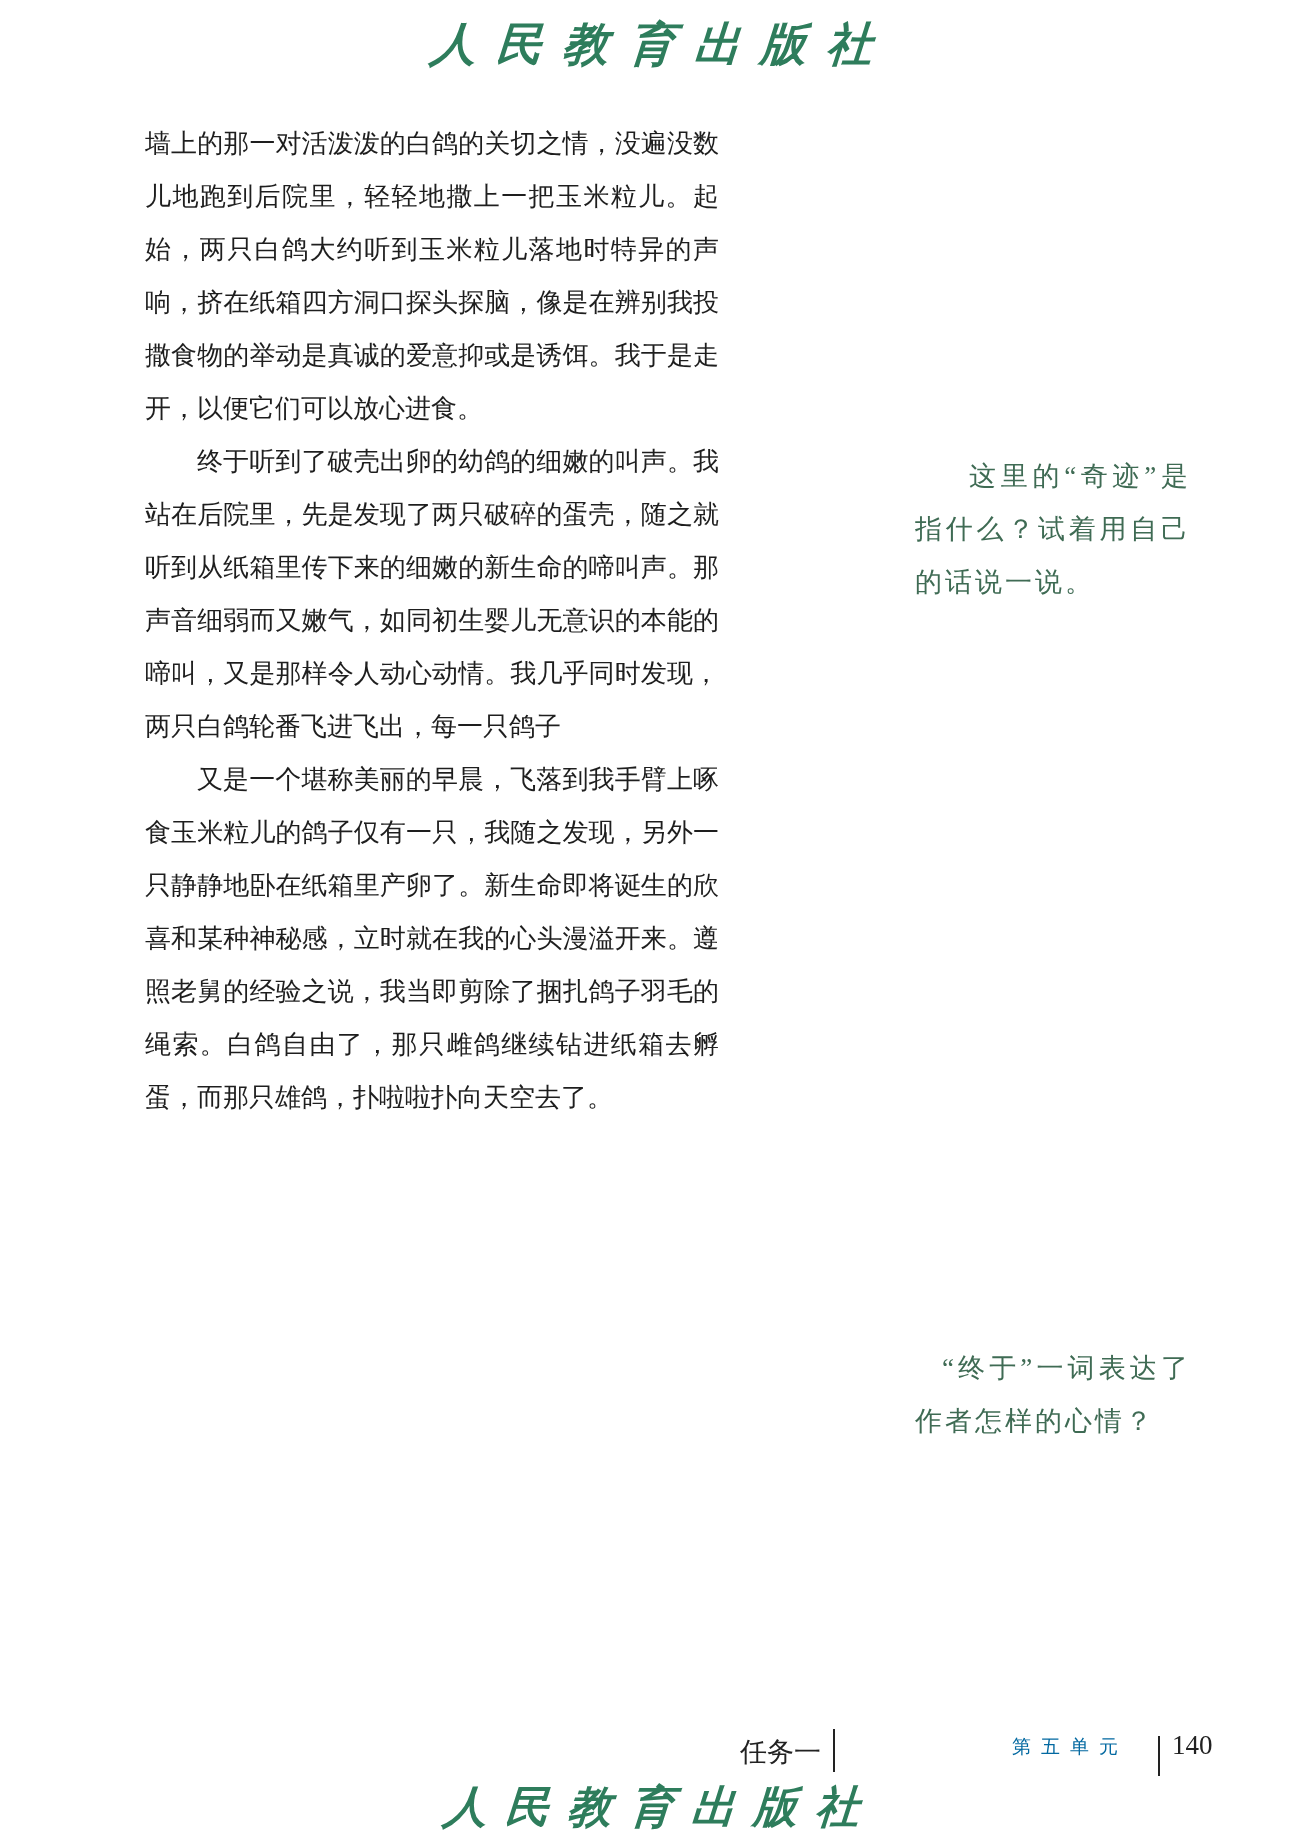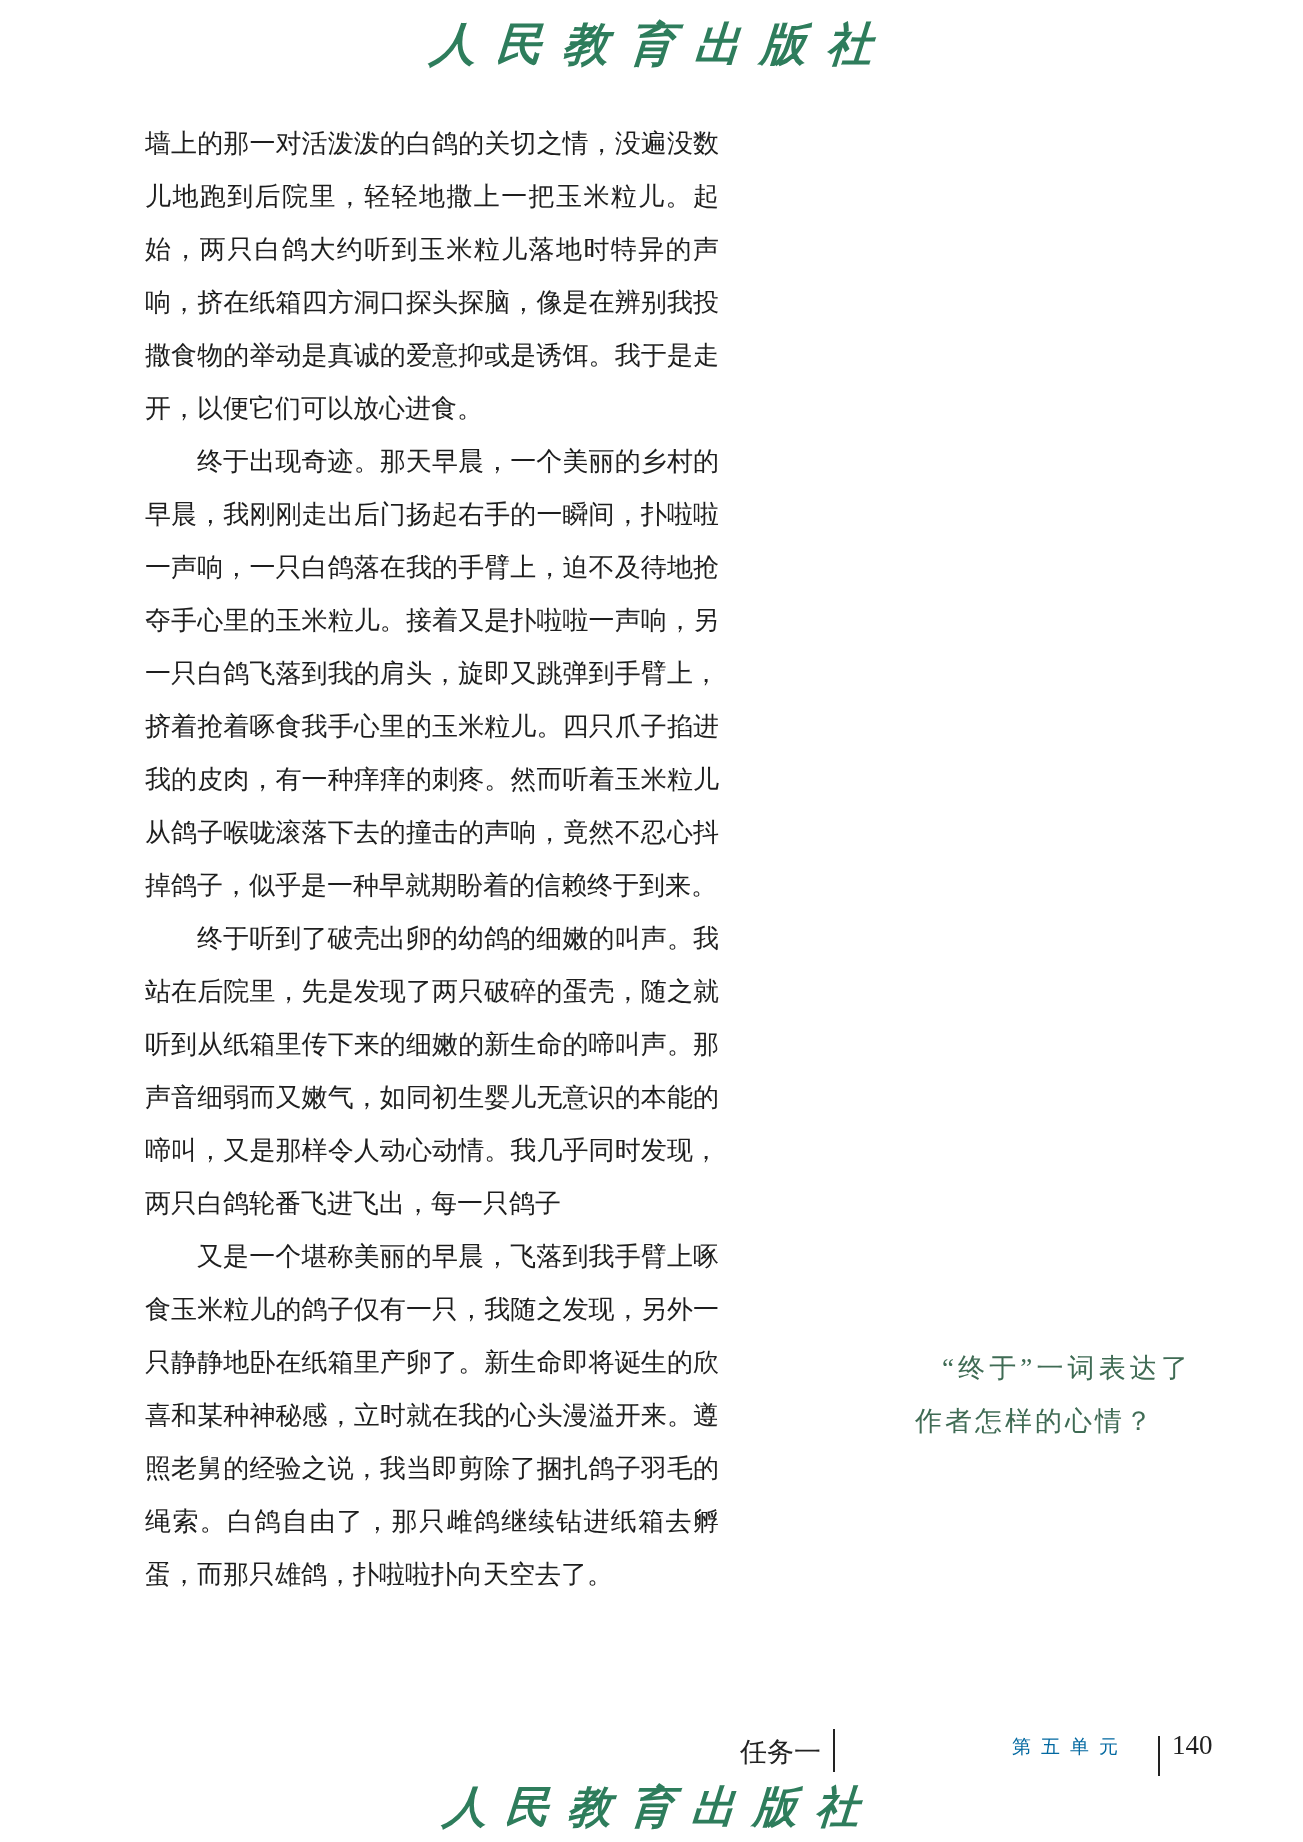--- a/index.html
+++ b/index.html
@@ -81,25 +81,25 @@
 </style>
 </head>
 <body>
 
 <div class="page">
 
   <div class="brand-logo brand-top">人民教育出版社</div>
 
   <div class="main-text">
     <p class="continuation">墙上的那一对活泼泼的白鸽的关切之情，没遍没数儿地跑到后院里，轻轻地撒上一把玉米粒儿。起始，两只白鸽大约听到玉米粒儿落地时特异的声响，挤在纸箱四方洞口探头探脑，像是在辨别我投撒食物的举动是真诚的爱意抑或是诱饵。我于是走开，以便它们可以放心进食。</p>
-    <p>终于出现奇迹。那天早晨，一个美丽的乡村的早晨，我刚刚走出后门扬起右手的一瞬间，扑啦啦一声响，一只白鸽落在我的手臂上，迫不及待地抢夺手心里的玉米粒儿。接着又是扑啦啦一声响，另一只白鸽飞落到我的肩头，旋即又跳弹到手臂上，挤着抢着啄食我手心里的玉米粒儿。四只爪子掐进我的皮肉，有一种痒痒的刺疼。然而听着玉米粒儿从鸽子喉咙滚落下去的撞击的声响，竟然不忍心抖掉鸽子，似乎是一种早就期盼着的信赖终于到来。</p>
     <p>终于听到了破壳出卵的幼鸽的细嫩的叫声。我站在后院里，先是发现了两只破碎的蛋壳，随之就听到从纸箱里传下来的细嫩的新生命的啼叫声。那声音细弱而又嫩气，如同初生婴儿无意识的本能的啼叫，又是那样令人动心动情。我几乎同时发现，两只白鸽轮番飞进飞出，每一只鸽子</p>
     <p>又是一个堪称美丽的早晨，飞落到我手臂上啄食玉米粒儿的鸽子仅有一只，我随之发现，另外一只静静地卧在纸箱里产卵了。新生命即将诞生的欣喜和某种神秘感，立时就在我的心头漫溢开来。遵照老舅的经验之说，我当即剪除了捆扎鸽子羽毛的绳索。白鸽自由了，那只雌鸽继续钻进纸箱去孵蛋，而那只雄鸽，扑啦啦扑向天空去了。</p>
   </div>
 
+  <div class="margin-note note-1">这里的“奇迹”是指什么？试着用自己的话说一说。</div>
 
   <div class="margin-note note-2">“终于”一词表达了作者怎样的心情？</div>
 
   <div class="footer-task">任务一</div>
   <div class="footer-divider-1"></div>
   <div class="footer-unit">第五单元</div>
   <div class="footer-divider-2"></div>
   <div class="footer-page">140</div>
 
   <div class="brand-logo brand-bottom">人民教育出版社</div>

